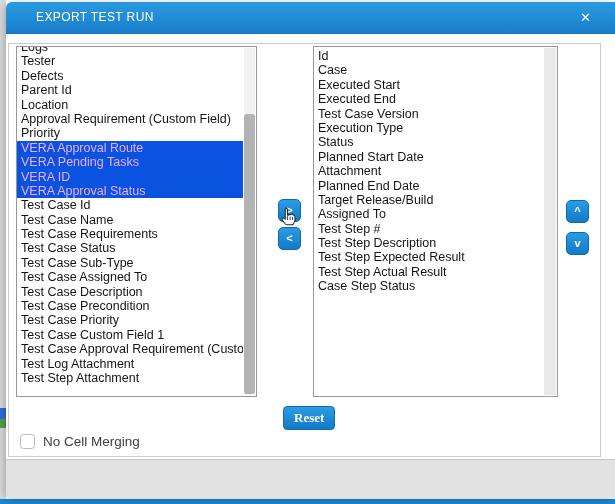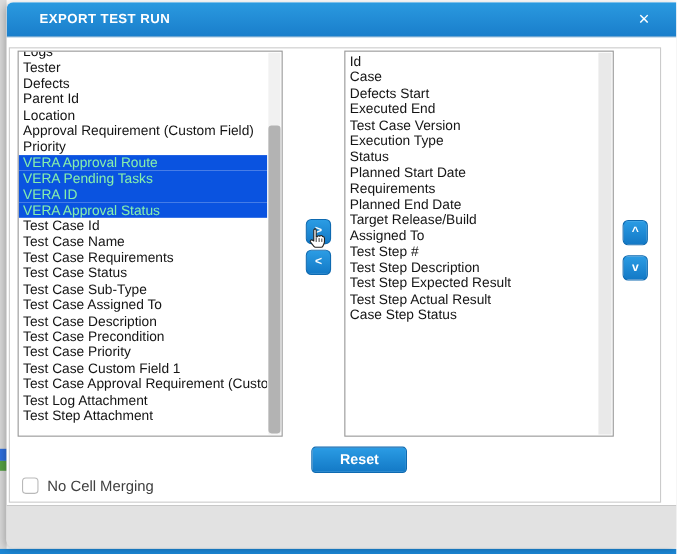--- a/index.html
+++ b/index.html
@@ -22,21 +22,21 @@
     box-shadow:-2px 2px 8px rgba(0,0,0,.25);
   }
   .modal-header{
     position:absolute;left:0;top:0;right:0;height:31px;
     background:linear-gradient(#2a9ae0,#1a7ecb);
     border-bottom:1px solid #176fb5;
     border-radius:6px 0 0 0;
   }
   .modal-title{
     position:absolute;left:30px;top:0;height:42px;line-height:31px;
-    color:#ffffff;font-size:12px;font-weight:bold;letter-spacing:.4px;
+    color:#ffffff;font-size:12px;font-weight:normal;letter-spacing:.4px;
   }
   .close-x{
     position:absolute;right:24px;top:0;height:31px;line-height:31px;
     color:#ffffff;font-size:13px;font-weight:bold;cursor:pointer;
   }
 
   .content-box{
     position:absolute;left:2px;top:41px;width:593px;height:414px;
     border:1px solid #cbcbcb;background:#ffffff;box-sizing:border-box;
   }
@@ -52,21 +52,21 @@
     list-style:none;margin:0;padding:0;
     width:calc(100% - 13px);overflow:hidden;
   }
   ul.list.available{margin-top:-7px;}
   ul.list.chosen{padding-top:2px;}
   li.row{
     font-size:12.5px;line-height:14.4px;height:14.4px;
     padding-left:4px;white-space:nowrap;overflow:hidden;
     color:#141414;cursor:default;
   }
-  li.row.selected{background:#0a53e0;color:#86efac;}
+  li.row.selected{background:#0a53e0;color:#f0abfc;}
 
   .sb-track{
     position:absolute;right:1px;top:1px;bottom:1px;width:11px;
     background:#f1f1f1;
   }
   .sb-track.flat{width:12px;background:#e9e9e9;}
   .sb-thumb{
     position:absolute;left:0;width:11px;top:19%;bottom:1px;
     background:#b3b3b3;border-radius:3px;
   }
@@ -83,22 +83,22 @@
   .btn-move-left{left:272px;top:225px;}
   .btn-move-up{left:560px;top:198px;}
   .btn-move-down{left:560px;top:230px;}
 
   
   .txt-btn{
     position:absolute;height:24px;
     background:linear-gradient(#2b9ce4,#1379c6);
     border:1px solid #0e6ab1;border-radius:4px;box-sizing:border-box;
     color:#ffffff;font-size:13px;font-weight:bold;text-align:center;
-    cursor:pointer;padding:0 25px;line-height:22px;
-    font-family:Liberation Sans, sans-serif;
+    cursor:pointer;padding:0 10px;line-height:22px;
+    font-family:Liberation Serif, serif;
   }
   .btn-reset{left:277px;top:404px;}
 
   
   .cb-row{position:absolute;left:14px;top:431px;height:16px;display:flex;align-items:center;}
   input.cb{
     appearance:none;-webkit-appearance:none;
     width:15px;height:15px;margin:0;
     border:1px solid #b9b9b9;border-radius:3.5px;background:#ffffff;
     cursor:pointer;
@@ -163,27 +163,27 @@
     <div class="sb-track">
       <div class="sb-thumb"></div>
     </div>
   </div>
 
   <div class="listbox right">
     <ul class="list chosen">
 
     <li class="row">Id</li>
         <li class="row">Case</li>
-        <li class="row">Defects Start</li>
+        <li class="row">Executed Start</li>
         <li class="row">Executed End</li>
         <li class="row">Test Case Version</li>
         <li class="row">Execution Type</li>
         <li class="row">Status</li>
         <li class="row">Planned Start Date</li>
-        <li class="row">Requirements</li>
+        <li class="row">Attachment</li>
         <li class="row">Planned End Date</li>
         <li class="row">Target Release/Build</li>
         <li class="row">Assigned To</li>
         <li class="row">Test Step #</li>
         <li class="row">Test Step Description</li>
         <li class="row">Test Step Expected Result</li>
         <li class="row">Test Step Actual Result</li>
         <li class="row">Case Step Status</li>
       </ul>
     <div class="sb-track flat"></div>

